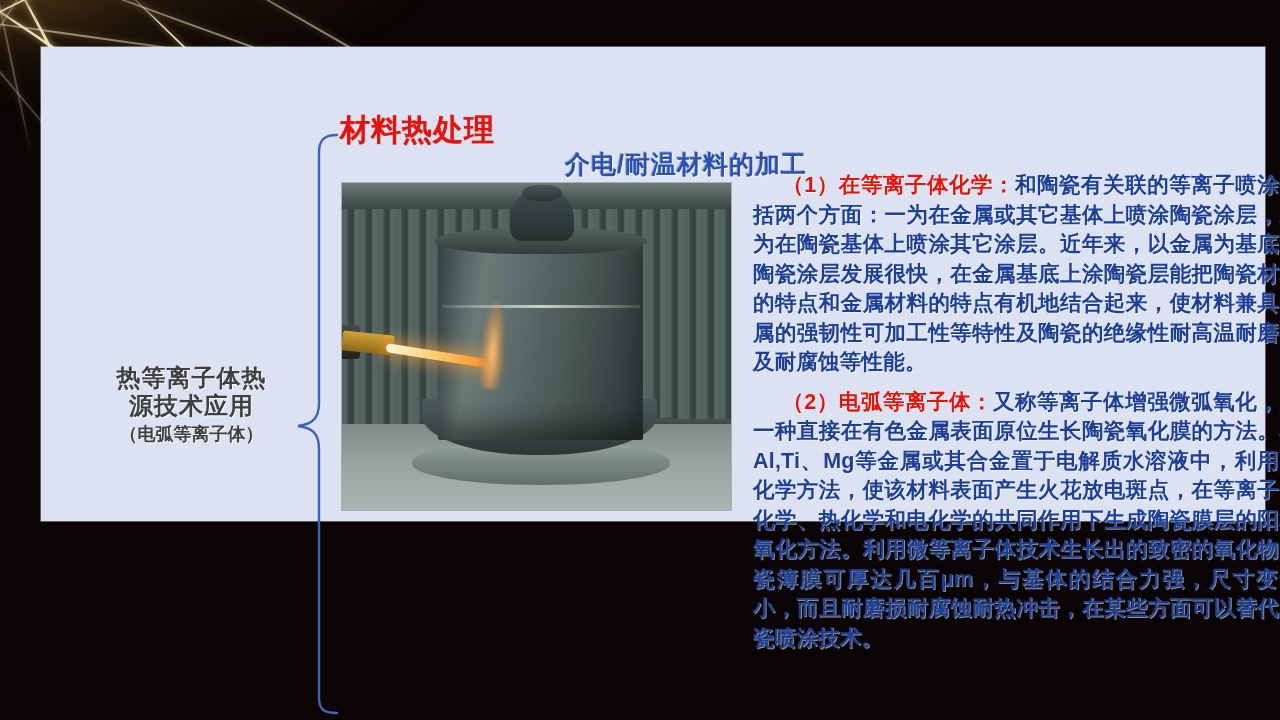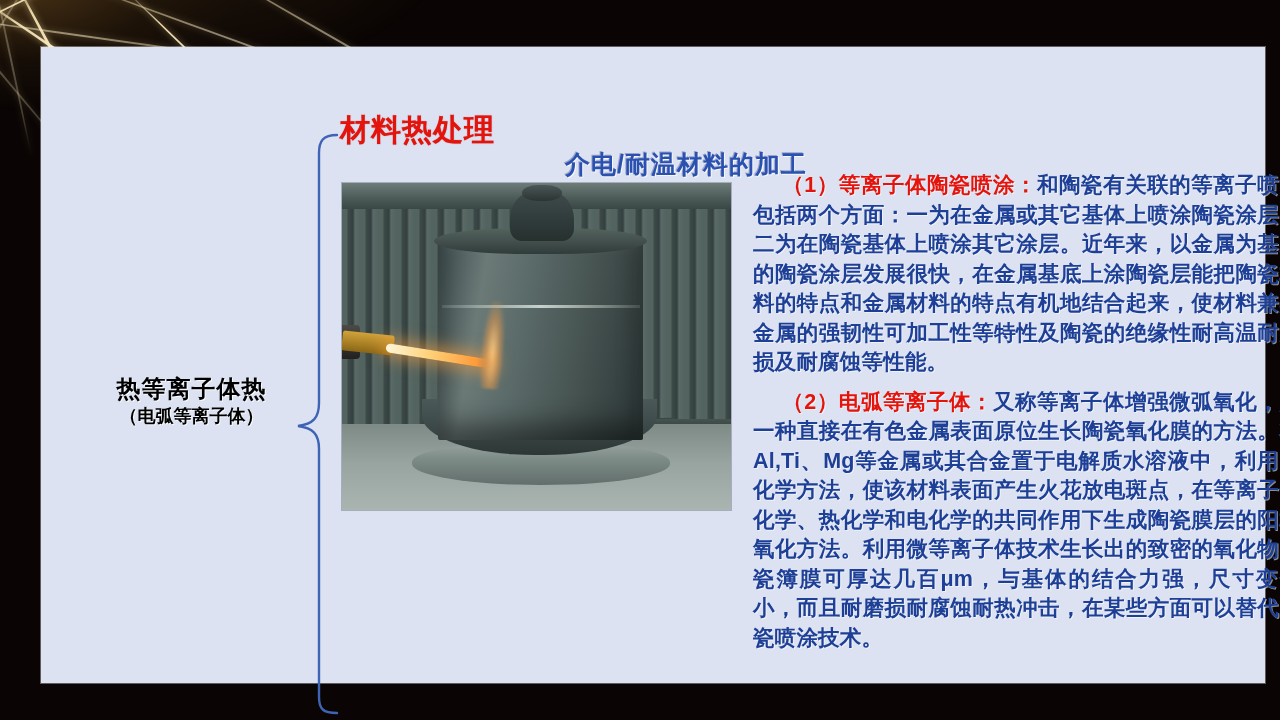--- a/index.html
+++ b/index.html
@@ -28,21 +28,21 @@
         rgba(220,195,140,0) 100%);
     transform-origin:0 50%;
     border-radius:50%;
     box-shadow:0 0 6px rgba(255,235,175,.55);
   }
   .streak.dim{opacity:.55;}
   .streak.faint{opacity:.3;}
 
   
   #slide{
-    position:absolute;left:41px;top:47px;width:1224px;height:636px;
+    position:absolute;left:41px;top:47px;width:1224px;height:474px;
     background:#dce2f1;
     box-shadow:0 0 0 1px rgba(255,255,255,.35);
   }
 
   
   #title-red{
     position:absolute;left:299px;top:68px;
     font-size:30px;font-weight:bold;color:#e4140c;
     letter-spacing:1px;line-height:1;
     text-shadow:0 0 1px rgba(180,0,0,.6);
@@ -51,22 +51,22 @@
   #title-blue{
     position:absolute;left:524px;top:73px;
     font-size:25px;font-weight:bold;color:#2a51b0;
     letter-spacing:1px;line-height:1;white-space:nowrap;
     text-shadow:1px 1px 0 rgba(255,255,255,.75), -1px -1px 0 rgba(30,50,130,.35);
     margin-top:32px;
   }
 
   
   #left-label{
-    position:absolute;left:48px;top:328px;width:205px;
-    text-align:center;color:#000000;font-weight:bold;line-height:1.18;
+    position:absolute;left:48px;top:317px;width:205px;
+    text-align:center;color:#404040;font-weight:bold;line-height:1.18;
     text-shadow:1px 1px 0 rgba(255,255,255,.8);
   }
   #left-label .l1,#left-label .l2{font-size:24px;letter-spacing:1px;display:block;}
   #left-label .l3{font-size:18px;letter-spacing:0px;display:block;margin-top:3px;text-align:center;}
 
   
   #brace{position:absolute;left:252px;top:84px;width:46px;height:586px;}
 
   
   #photo{
@@ -185,20 +185,21 @@
   <div class="streak faint" style="left:-110px; top:-60px; width:300px; height:2px;  transform:rotate(50deg);"></div>
 </div>
 
 <div id="slide">
 
   <div id="title-red">材料热处理</div>
   <div id="title-blue">介电/耐温材料的加工</div>
 
   <div id="left-label">
     <span class="l1">热等离子体热</span>
+    <span class="l2">源技术应用</span>
     <span class="l3">（电弧等离子体）</span>
   </div>
 
   <svg id="brace" viewBox="0 0 46 586" preserveAspectRatio="none" fill="none">
     <path d="M44 4 C30 4 26 10 26 22 L26 272 C26 287 20 293 5 295 C20 297 26 303 26 318 L26 566 C26 578 30 582 44 582" stroke="#3f63b5" stroke-width="2.4" stroke-linecap="round" fill="none"></path>
   </svg>
 
   <div id="photo">
     <div class="wall"></div>
     <div class="bench"></div>
@@ -212,20 +213,20 @@
     <div class="wp-hub"></div>
     <div class="wp-hub2"></div>
     <div class="splash"></div>
     <div class="gunbody"></div>
     <div class="gun"></div>
     <div class="flame"></div>
   </div>
 
   <div id="body-col">
     <p>
-      <span class="indent"></span><span class="hl">（1）</span><span class="hl">等离子体陶瓷喷涂：</span><span>和陶瓷有关联的等离子喷涂包括两个方面：一为在金属或其它基体上喷涂陶瓷涂层，二为在陶瓷基体上喷涂其它涂层。近年来，以金属为基底的陶瓷涂层发展很快，在金属基底上涂陶瓷层能把陶瓷材料的特点和金属材料的特点有机地结合起来，使材料兼具金属的强韧性可加工性等特性及陶瓷的绝缘性耐高温耐磨损及耐腐蚀等性能。</span>
+      <span class="indent"></span><span class="hl">（1）</span><span class="hl">在等离子体化学：</span><span>和陶瓷有关联的等离子喷涂包括两个方面：一为在金属或其它基体上喷涂陶瓷涂层，二为在陶瓷基体上喷涂其它涂层。近年来，以金属为基底的陶瓷涂层发展很快，在金属基底上涂陶瓷层能把陶瓷材料的特点和金属材料的特点有机地结合起来，使材料兼具金属的强韧性可加工性等特性及陶瓷的绝缘性耐高温耐磨损及耐腐蚀等性能。</span>
     </p>
     <p>
       <span class="indent"></span><span class="hl">（2）</span><span class="hl">电弧等离子体：</span><span>又称等离子体增强微弧氧化，是一种直接在有色金属表面原位生长陶瓷氧化膜的方法。将Al,Ti、Mg等金属或其合金置于电解质水溶液中，利用电化学方法，使该材料表面产生火花放电斑点，在等离子体化学、热化学和电化学的共同作用下生成陶瓷膜层的阳极氧化方法。利用微等离子体技术生长出的致密的氧化物陶瓷簿膜可厚达几百μm，与基体的结合力强，尺寸变化小，而且耐磨损耐腐蚀耐热冲击，在某些方面可以替代陶瓷喷涂技术。</span>
     </p>
   </div>
 
 </div>
 
 </body></html>

